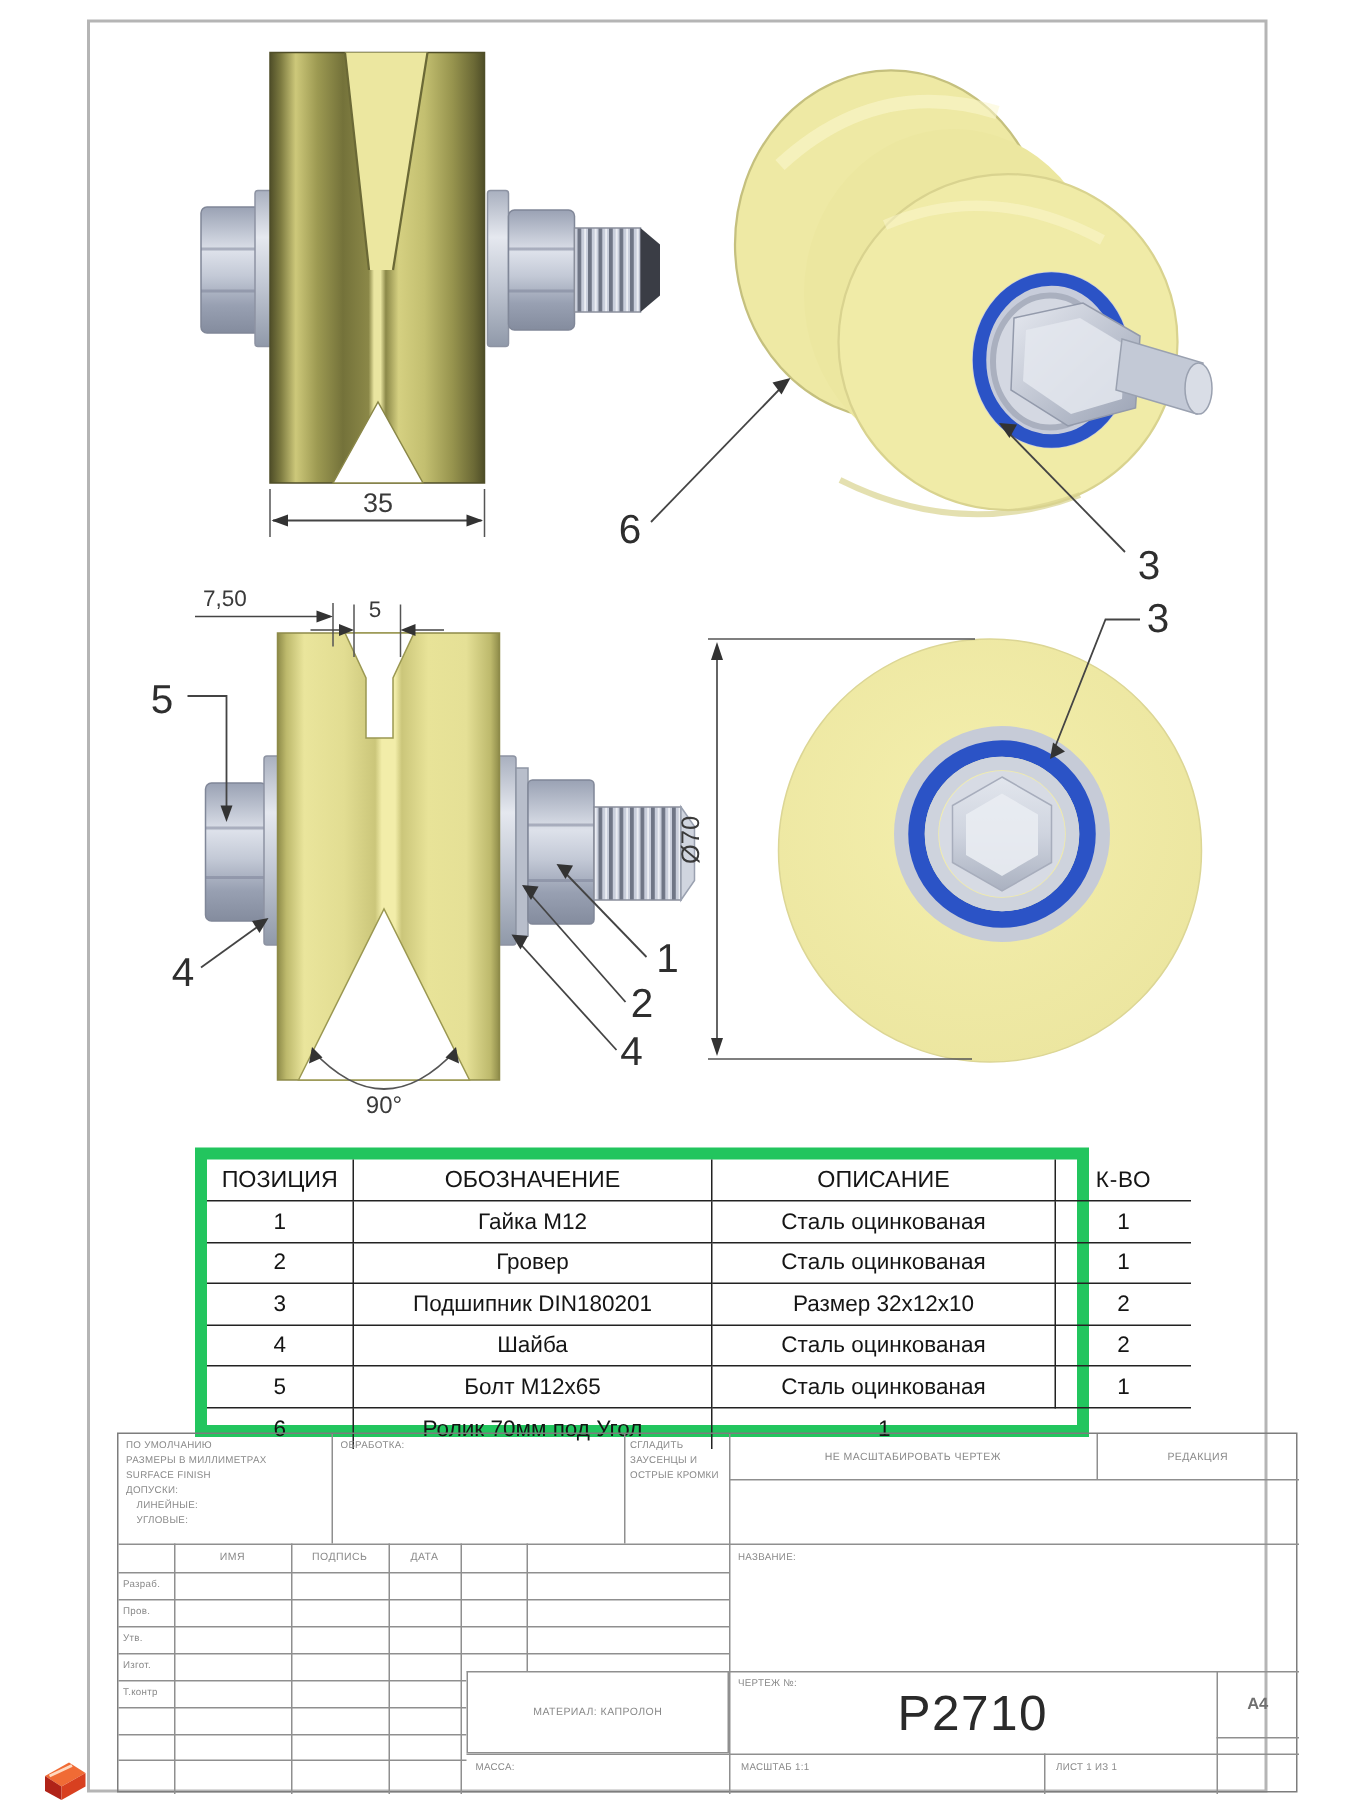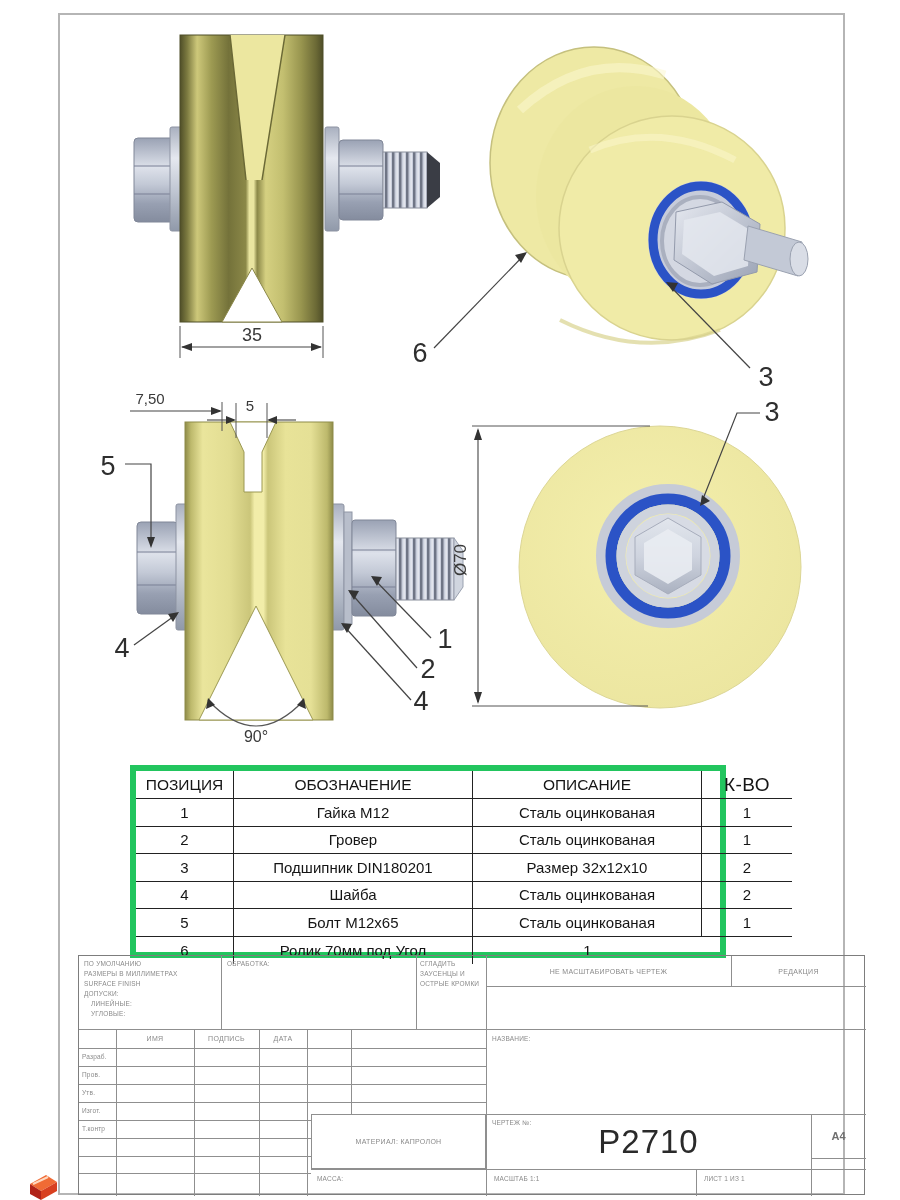--- a/index.html
+++ b/index.html
@@ -2,30 +2,30 @@
 <html><head>
 <meta charset="utf-8">
 <style>
   html,body{margin:0;padding:0;background:#fff;}
   .page{position:relative;width:900px;height:1200px;background:#ffffff;overflow:hidden;
         font-family:"Liberation Sans",sans-serif;}
   .abs{position:absolute;box-sizing:border-box;}
   
   .frame{left:58px;top:13px;width:787px;height:1182px;border:2px solid #b5b5b5;}
   
-  .ptable{left:130px;top:765px;width:596px;height:193px;border:6px solid #22c55e;
+  .ptable{left:130px;top:765px;width:596px;height:193px;border:8px solid #22c55e;
           display:grid;grid-template-columns:98px 239px 229px 90px;
           grid-template-rows:28px repeat(6,27.5px);}
   .ptable>div{border-right:1.5px solid #222;border-bottom:1.5px solid #222;
           display:flex;align-items:center;justify-content:center;
           font-size:15px;color:#151515;white-space:nowrap;}
   .ptable>div.c4{border-right:none;}
   .ptable>div.lr{border-bottom:none;}
   .ptable>div.th{font-size:15.5px;}
-  .ptable>div.kv{font-size:19px;letter-spacing:.5px;}
+  .ptable>div.kv{font-size:15px;letter-spacing:.5px;}
   
   .tblock{left:58px;top:955px;width:787px;height:240px;border:1.4px solid #7d7d7d;background:transparent;margin-left:20px;}
   .ln{position:absolute;background:#8f8f8f;}
   .tt{position:absolute;font-size:6.5px;color:#8a8a8a;letter-spacing:.2px;line-height:1.55;white-space:nowrap;}
   .tc{position:absolute;display:flex;align-items:center;justify-content:center;
       font-size:7px;color:#8a8a8a;letter-spacing:.3px;text-align:center;}
   .cell-white{background:#fff;border:1px solid #8f8f8f;}
   .dwgnum{position:absolute;display:flex;align-items:center;justify-content:center;
       font-size:33px;color:#2a2a2a;letter-spacing:1px;}
   .a4{position:absolute;display:flex;align-items:center;justify-content:center;

